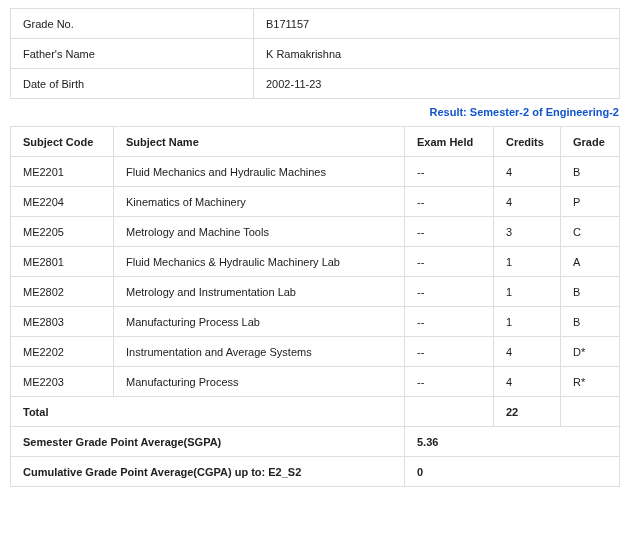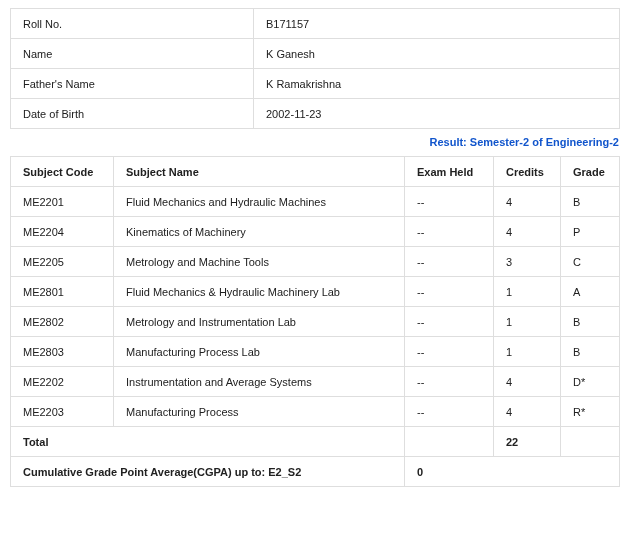--- a/index.html
+++ b/index.html
@@ -49,26 +49,22 @@
 
 <div class="page">
 
   <table>
     <colgroup>
         <col style="width:243px">
         <col style="width:366px">
       </colgroup>
     <tbody>
       <tr>
-        <td>Roll No.</td>
+        <td>Grade No.</td>
         <td>B171157</td>
-      </tr>
-      <tr>
-        <td>Name</td>
-        <td>K Ganesh</td>
       </tr>
       <tr>
         <td>Father's Name</td>
         <td>K Ramakrishna</td>
       </tr>
       <tr>
         <td>Date of Birth</td>
         <td>2002-11-23</td>
       </tr>
     </tbody>
@@ -150,19 +146,23 @@
         <td>4</td>
         <td>R*</td>
       </tr>
       <tr>
         <td class="bold" colspan="2">Total</td>
         <td></td>
         <td class="bold">22</td>
         <td></td>
       </tr>
       <tr>
+        <td class="bold" colspan="2">Semester Grade Point Average(SGPA)</td>
+        <td class="bold" colspan="3">5.36</td>
+      </tr>
+      <tr>
         <td class="bold" colspan="2">Cumulative Grade Point Average(CGPA) up to: E2_S2</td>
         <td class="bold" colspan="3">0</td>
       </tr>
     </tbody>
   </table>
 
 </div>
 
 </body></html>

